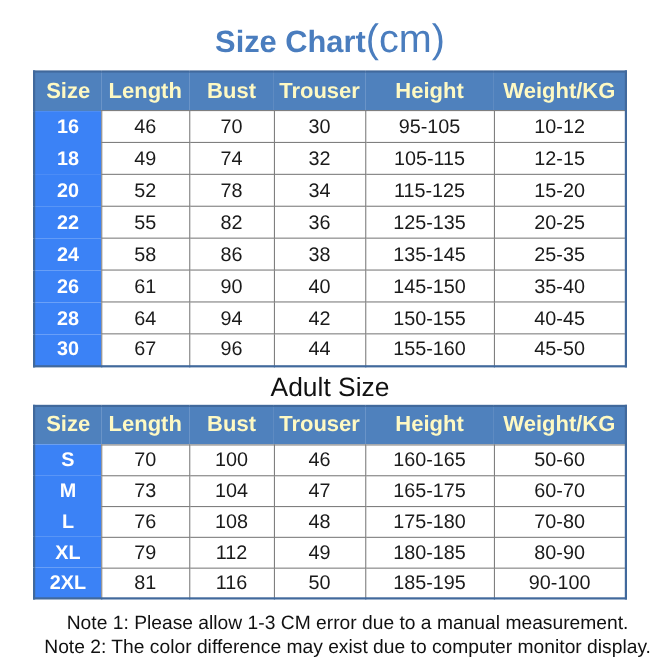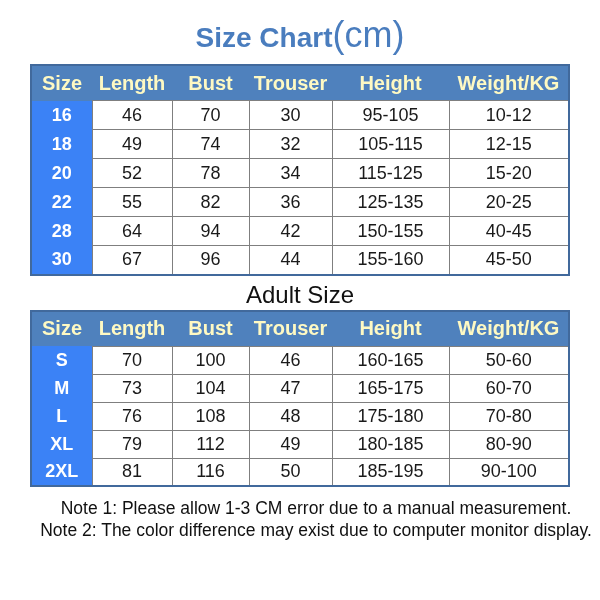--- a/index.html
+++ b/index.html
@@ -146,20 +146,36 @@
         </tr>
         <tr>
           <td class="size-cell">22</td>
           <td class="data-cell">55</td>
           <td class="data-cell">82</td>
           <td class="data-cell">36</td>
           <td class="data-cell">125-135</td>
           <td class="data-cell">20-25</td>
         </tr>
         <tr>
+          <td class="size-cell">24</td>
+          <td class="data-cell">58</td>
+          <td class="data-cell">86</td>
+          <td class="data-cell">38</td>
+          <td class="data-cell">135-145</td>
+          <td class="data-cell">25-35</td>
+        </tr>
+        <tr>
+          <td class="size-cell">26</td>
+          <td class="data-cell">61</td>
+          <td class="data-cell">90</td>
+          <td class="data-cell">40</td>
+          <td class="data-cell">145-150</td>
+          <td class="data-cell">35-40</td>
+        </tr>
+        <tr>
           <td class="size-cell">28</td>
           <td class="data-cell">64</td>
           <td class="data-cell">94</td>
           <td class="data-cell">42</td>
           <td class="data-cell">150-155</td>
           <td class="data-cell">40-45</td>
         </tr>
         <tr>
           <td class="size-cell">30</td>
           <td class="data-cell">67</td>

